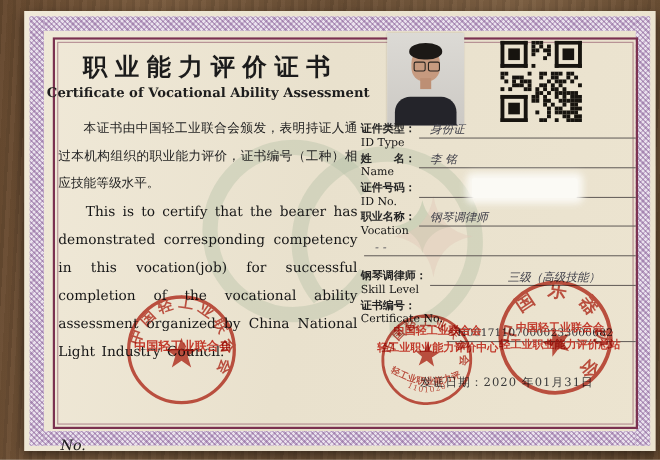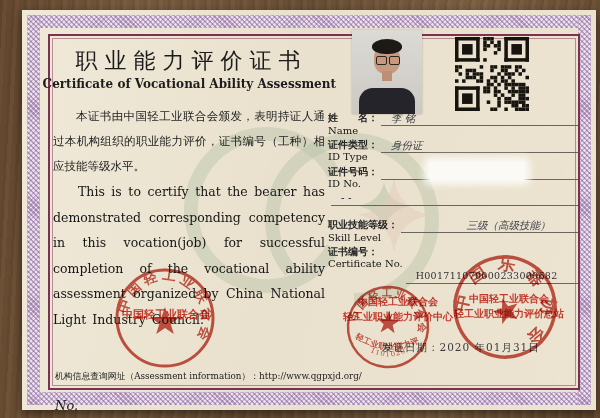--- a/index.html
+++ b/index.html
@@ -24,21 +24,21 @@
   .band.bottom{left:5px;right:5px;bottom:5px;height:13px;}
   .band.left{left:5px;top:5px;bottom:5px;width:13px;}
   .band.right{right:5px;top:5px;bottom:5px;width:13px;}
   
   .rule{position:absolute;left:26px;top:24px;right:16px;bottom:20px;border:2.5px solid #7b3150;}
   .rule::after{content:"";position:absolute;inset:2px;border:1px solid rgba(123,49,80,.5);}
   
   .wm{position:absolute;inset:0;pointer-events:none;}
   
   .title{position:absolute;left:25px;top:36px;width:282px;text-align:center;
-    font-size:22px;font-weight:normal;letter-spacing:7px;text-indent:7px;color:#1b1b1b;}
+    font-size:22px;font-weight:bold;letter-spacing:7px;text-indent:7px;color:#1b1b1b;}
   .subtitle{position:absolute;left:18px;top:67px;width:296px;text-align:right;
     font-size:12px;font-weight:600;color:#1d1d1d;}
   .cn-para{position:absolute;left:31px;top:94px;width:272px;font-size:11.5px;
     line-height:25px;text-align:justify;text-indent:2em;color:#222;}
   .en-para{position:absolute;left:31px;top:169px;width:272px;font-size:12.5px;
     line-height:25.5px;text-align:justify;text-indent:2em;color:#161616;word-spacing:2px;}
   .foot{position:absolute;left:33px;font-size:8.8px;color:#1c1c1c;white-space:nowrap;}
   .foot.l1{top:345px;} .foot.l2{top:361px;}
   .foot.no{top:388px;font-size:13px;font-style:italic;}
   
@@ -92,21 +92,20 @@
     <circle cx="330" cy="210" r="80" fill="none" stroke="#b6c2a8" stroke-width="14" opacity=".42" stroke-dasharray="430 73" transform="rotate(140 330 210)"></circle>
     <path d="M362 172 Q366 192 388 196 Q366 200 362 220 Q358 200 336 196 Q358 192 362 172 Z" fill="#aebfa0" opacity=".45"></path>
     <path d="M372 168 Q377 200 408 205 Q377 210 372 242 Q367 210 336 205 Q367 200 372 168 Z" fill="#e2c9ba" opacity=".5"></path>
   </svg>
 
   <div class="title">职业能力评价证书</div>
   <div class="subtitle">Certificate of Vocational Ability Assessment</div>
   <div class="cn-para">本证书由中国轻工业联合会颁发，表明持证人通过本机构组织的职业能力评价，证书编号（工种）相应技能等级水平。</div>
   <div class="en-para">This is to certify that the bearer has demonstrated corresponding competency in this vocation(job) for successful completion of the vocational ability assessment organized by China National Light Industry Council.</div>
 
-  <div class="foot l2"><span>机构信息查询网址（Assessment information）：</span><span>http://www.qgpxjd.org/</span></div>
   <div class="foot no">No.</div>
 
   <div class="photo">
     <div class="head"></div>
     <div class="lens l"></div>
     <div class="lens r"></div>
     <div class="neck"></div>
     <div class="shoulders"></div>
   </div>
   <svg id="qr-svg" class="qr" viewBox="0 0 73.5 73.5">
@@ -242,47 +241,54 @@
       <rect x="49" y="70" width="3.5" height="3.5" fill="#17140f"></rect>
       <rect x="59.5" y="70" width="3.5" height="3.5" fill="#17140f"></rect>
       <rect x="63" y="70" width="3.5" height="3.5" fill="#17140f"></rect>
       <rect x="66.5" y="70" width="3.5" height="3.5" fill="#17140f"></rect>
       <rect x="70" y="70" width="3.5" height="3.5" fill="#17140f"></rect>
     </svg>
 
   <div class="fields">
     <div class="frow">
       <div class="flabel">
+          <div class="fcn">证件类型：</div>
+          <div class="fen">ID Type</div>
+        </div>
+      <div class="fval">身份证</div>
+    </div>
+    <div class="frow">
+      <div class="flabel">
           <div class="fcn">姓　　名：</div>
           <div class="fen">Name</div>
         </div>
       <div class="fval">李 铭</div>
     </div>
     <div class="frow">
       <div class="flabel">
-          <div class="fcn">证件类型：</div>
-          <div class="fen">ID Type</div>
-        </div>
-      <div class="fval">身份证</div>
-    </div>
-    <div class="frow">
-      <div class="flabel">
           <div class="fcn">证件号码：</div>
           <div class="fen">ID No.</div>
         </div>
       <div class="fval">
           <span class="redact"></span>
         </div>
     </div>
     <div class="frow">
+      <div class="flabel">
+          <div class="fcn">职业名称：</div>
+          <div class="fen">Vocation</div>
+        </div>
+      <div class="fval">钢琴调律师</div>
+    </div>
+    <div class="frow">
       <div class="fval">- -</div>
     </div>
     <div class="frow">
       <div class="flabel">
-          <div class="fcn">职业技能等级：</div>
+          <div class="fcn">钢琴调律师：</div>
           <div class="fen">Skill Level</div>
         </div>
       <div class="fval" style="padding-left:38px;text-align:center;">三级（高级技能）</div>
     </div>
     <div class="frow">
       <div class="flabel">
           <div class="fcn">证书编号：</div>
           <div class="fen">Certificate No.</div>
         </div>
       <div class="fval mono">H001711070000233000682</div>

